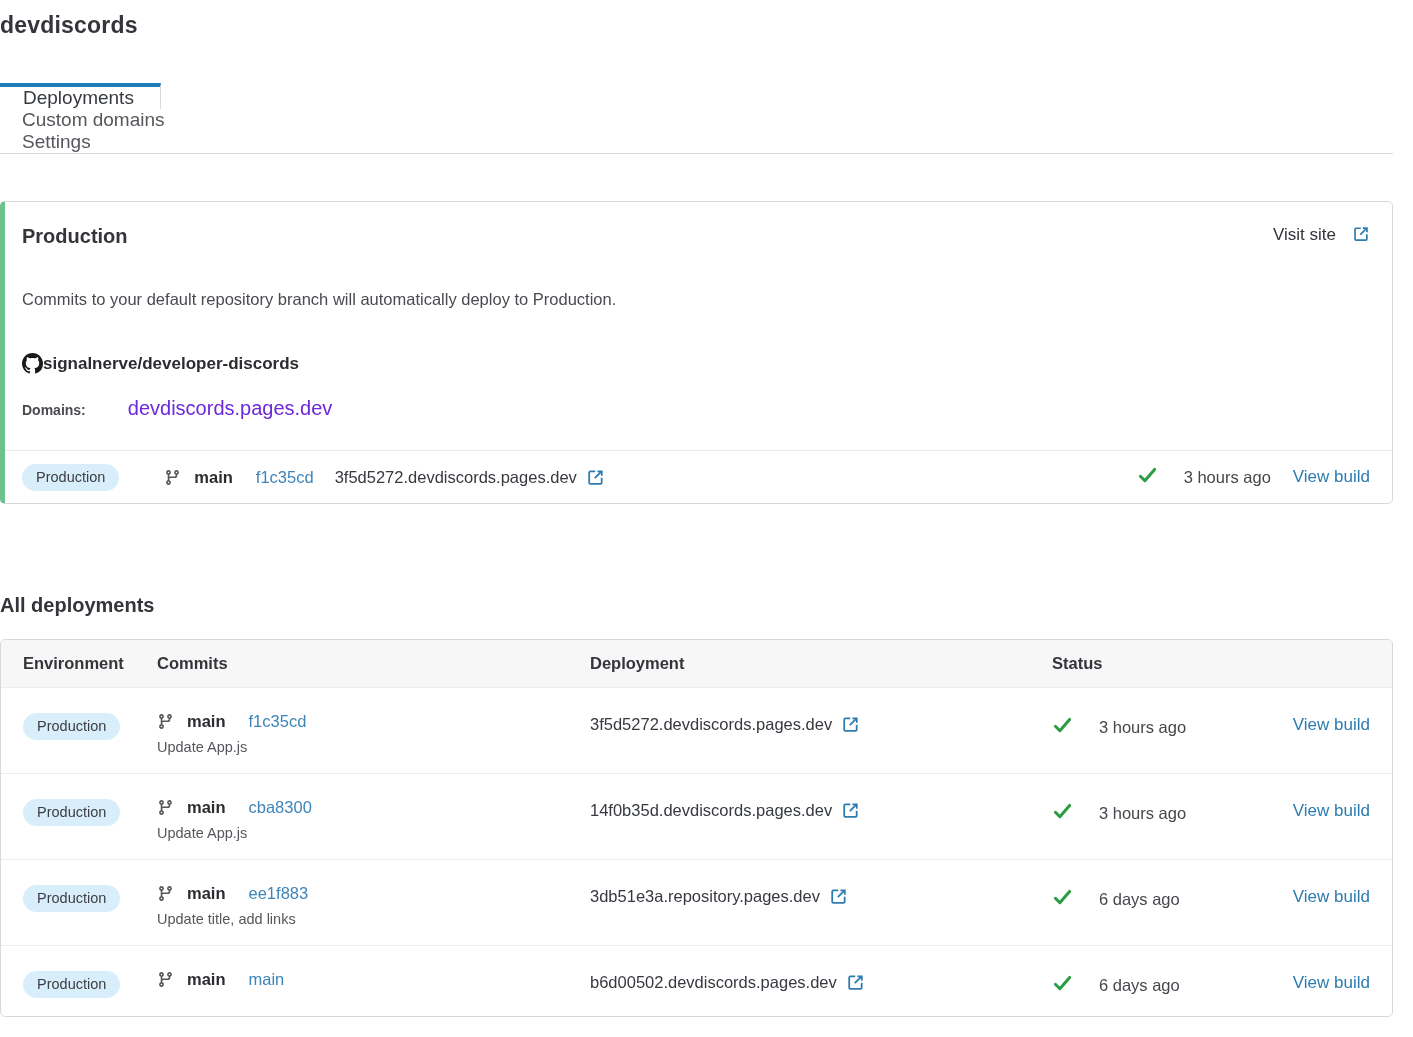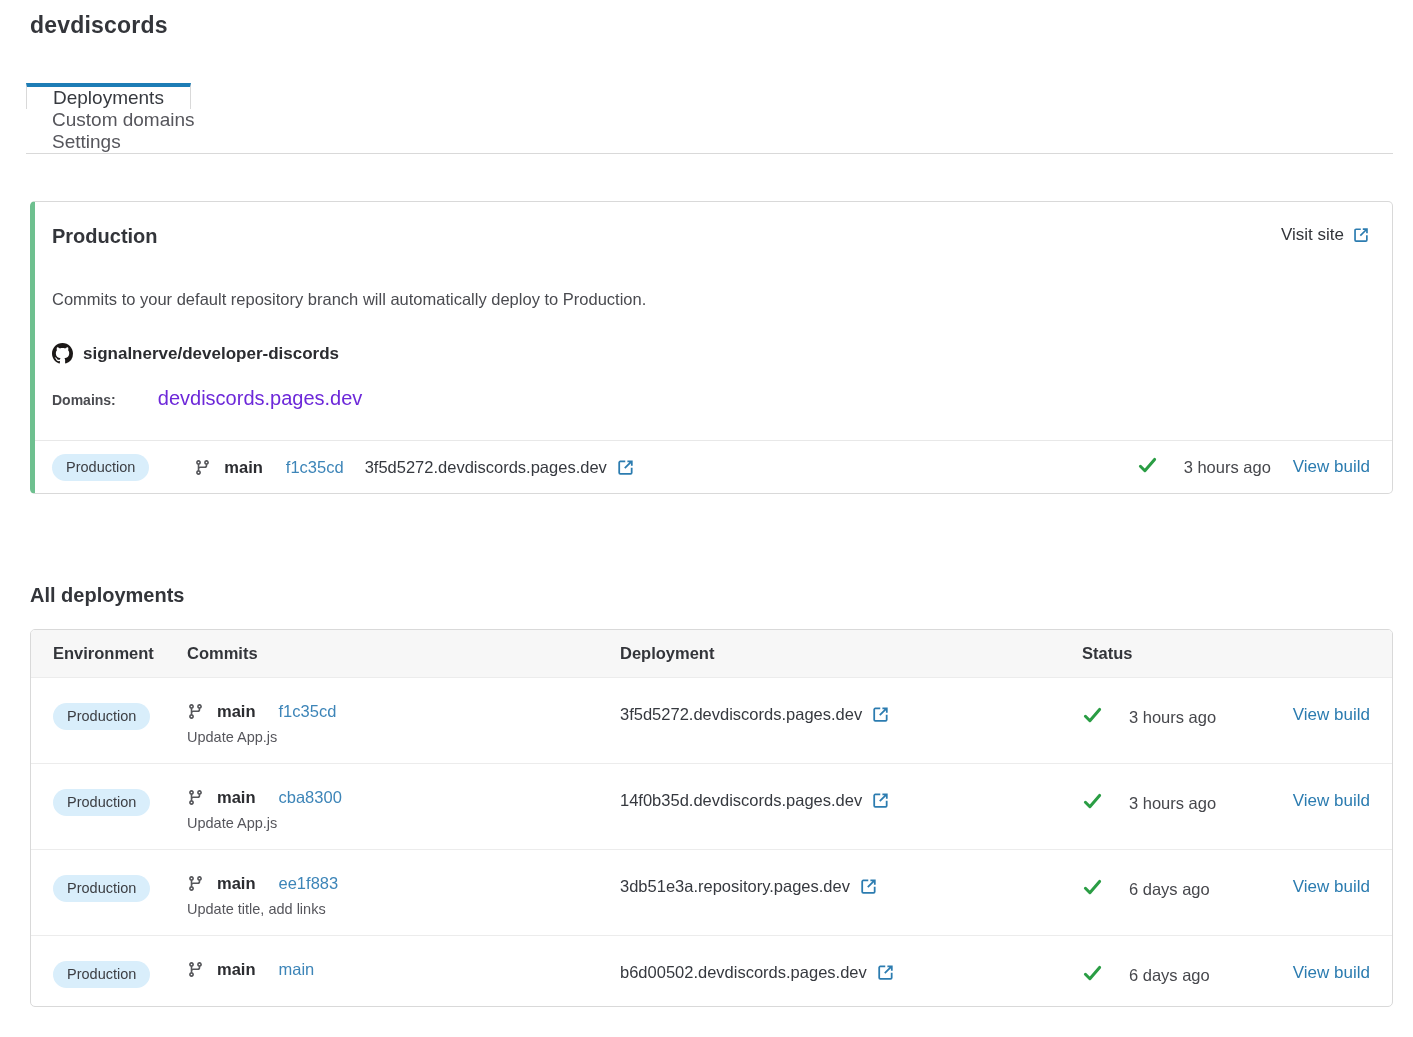--- a/index.html
+++ b/index.html
@@ -5,21 +5,21 @@
   * { margin: 0; padding: 0; box-sizing: border-box; }
   html, body { background: #ffffff; }
   body {
     width: 1413px;
     height: 1037px;
     font-family: "Liberation Sans", "DejaVu Sans", sans-serif;
     color: #36393f;
     overflow: hidden;
     position: relative;
   }
-  .page { padding: 12px 20px 0 30px; }
+  .page { padding: 12px 20px 0 0; }
 
   
   .page-title {
     font-size: 23px;
     font-weight: 700;
     color: #33353a;
     letter-spacing: .2px;
   }
 
   
@@ -58,25 +58,25 @@
     margin-top: 47px;
     border: 1px solid #d9d9d9;
     border-left: 5px solid #6ec08f;
     border-radius: 5px;
     background: #fff;
   }
   .prod-card-body { padding: 23px 22px 0 17px; }
   .prod-head { display: flex; justify-content: space-between; align-items: flex-start; }
   .prod-title { font-size: 20px; font-weight: 700; color: #33353a; }
   .visit-site {
-    display: flex; align-items: center; gap: 8px;
+    display: flex; align-items: flex-start; gap: 16px;
     font-size: 17px; color: #33353a; cursor: pointer; text-decoration: none;
   }
   .prod-desc { margin-top: 42px; font-size: 16.5px; color: #4a4b50; }
-  .repo-row { margin-top: 34px; display: flex; align-items: center; gap: 10px; }
+  .repo-row { margin-top: 44px; display: flex; align-items: center; }
   .repo-name { font-size: 17px; font-weight: 700; color: #2b2c30; }
   .domains-row { margin-top: 23px; margin-bottom: 30px; display: flex; align-items: baseline; }
   .domains-label { font-size: 14px; font-weight: 600; color: #4a4b50; }
   .domains-value { font-size: 20px; color: #6d28d9; margin-left: 42px; }
 
   .prod-deploy-row {
     border-top: 1px solid #e8e8e8;
     display: flex;
     align-items: center;
     height: 53px;

